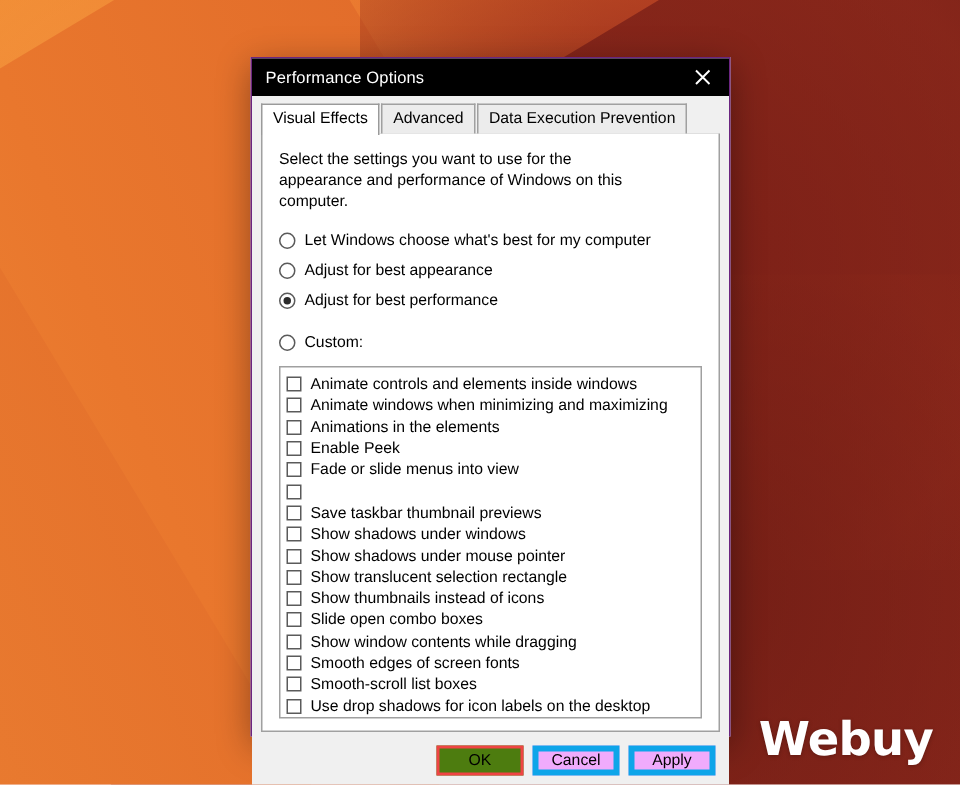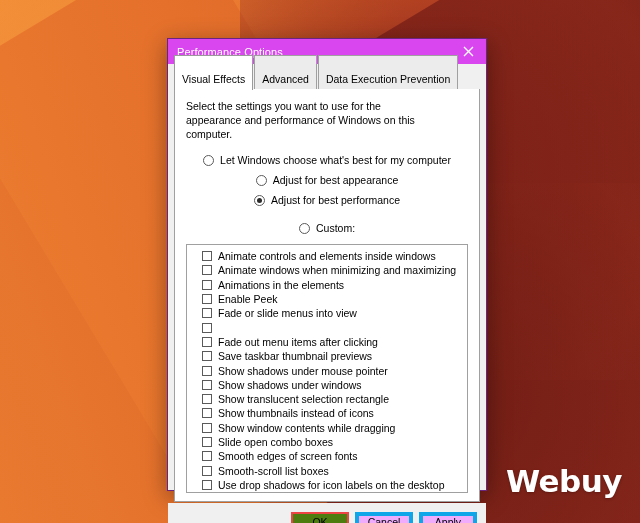--- a/index.html
+++ b/index.html
@@ -81,21 +81,21 @@
     top: -140px;
     width: 520px;
     height: 460px;
     background: radial-gradient(ellipse at 40% 50%, rgba(250,160,70,.55) 0%, rgba(240,130,50,.18) 55%, rgba(0,0,0,0) 75%);
   }
 
   
   #watermark {
     position: absolute;
     right: 18px;
-    bottom: 24px;
+    bottom: 12px;
     color: #ffffff;
     font-size: 31px;
     font-weight: bold;
     letter-spacing: -0.5px;
     font-family: "DejaVu Sans", sans-serif;
     text-shadow: 0 1px 3px rgba(0,0,0,.25);
     user-select: none;
   }
 
   
@@ -106,21 +106,21 @@
     width: 318px;
     height: 451px;
     background: #f0f0f0;
     border: 1px solid #6b2580;
     box-shadow: 0 6px 22px rgba(0,0,0,.38);
     display: flex;
     flex-direction: column;
   }
   #titlebar {
     height: 25px;
-    background: #d946ef;
+    background: #000000;
     display: flex;
     align-items: center;
     flex: 0 0 auto;
     position: relative;
   }
   #title-text {
     color: #ffffff;
     font-size: 11px;
     padding-left: 9px;
     letter-spacing: .1px;
@@ -145,21 +145,21 @@
     height: 21px;
     padding: 4px 0 0 6px;
     background: #f0f0f0;
     flex: 0 0 auto;
     position: relative;
     z-index: 2;
   }
   .tab {
     font-size: 10.5px;
     color: #000;
-    padding: 17px 7px 3px 7px;
+    padding: 3px 7px 3px 7px;
     border: 1px solid #a0a0a0;
     border-bottom: none;
     background: #ececec;
     margin-right: 1px;
     line-height: 13px;
     cursor: default;
     white-space: nowrap;
   }
   .tab.active {
     background: #ffffff;
@@ -188,21 +188,20 @@
     line-height: 14px;
     margin: 0 0 13px 0;
     max-width: 240px;
   }
 
   .radio-row {
     display: flex;
     align-items: center;
     margin-bottom: 8px;
     cursor: default;
-    justify-content: center;
   }
   .radio-row:last-of-type { margin-bottom: 10px; margin-top: 16px; }
   .radio {
     width: 11px;
     height: 11px;
     border: 1px solid #5a5a5a;
     border-radius: 50%;
     background: #fff;
     margin-right: 6px;
     flex: 0 0 auto;
@@ -221,21 +220,21 @@
     font-size: 10.5px;
     color: #000;
     line-height: 12px;
   }
 
   #listbox {
     border: 1px solid #a0a0a0;
     background: #ffffff;
     flex: 1 1 auto;
     overflow: hidden;
-    padding: 4px 0 0 15px;
+    padding: 4px 0 0 4px;
     box-sizing: border-box;
   }
   .cb-row {
     display: flex;
     align-items: center;
     height: 14.3px;
     cursor: default;
   }
   .cb {
     width: 10px;
@@ -354,49 +353,45 @@
         </div>
         <div class="cb-row">
           <span class="cb"></span>
           <span class="cb-label">Fade or slide menus into view</span>
         </div>
         <div class="cb-row">
           <span class="cb"></span>
         </div>
         <div class="cb-row">
           <span class="cb"></span>
-          <span class="cb-label">Fade out menu items after clicking</span>
-        </div>
-        <div class="cb-row">
-          <span class="cb"></span>
           <span class="cb-label">Save taskbar thumbnail previews</span>
         </div>
         <div class="cb-row">
           <span class="cb"></span>
+          <span class="cb-label">Show shadows under windows</span>
+        </div>
+        <div class="cb-row">
+          <span class="cb"></span>
           <span class="cb-label">Show shadows under mouse pointer</span>
         </div>
         <div class="cb-row">
           <span class="cb"></span>
-          <span class="cb-label">Show shadows under windows</span>
-        </div>
-        <div class="cb-row">
-          <span class="cb"></span>
           <span class="cb-label">Show translucent selection rectangle</span>
         </div>
         <div class="cb-row">
           <span class="cb"></span>
           <span class="cb-label">Show thumbnails instead of icons</span>
         </div>
         <div class="cb-row">
           <span class="cb"></span>
+          <span class="cb-label">Slide open combo boxes</span>
+        </div>
+        <div class="cb-row">
+          <span class="cb"></span>
           <span class="cb-label">Show window contents while dragging</span>
-        </div>
-        <div class="cb-row">
-          <span class="cb"></span>
-          <span class="cb-label">Slide open combo boxes</span>
         </div>
         <div class="cb-row">
           <span class="cb"></span>
           <span class="cb-label">Smooth edges of screen fonts</span>
         </div>
         <div class="cb-row">
           <span class="cb"></span>
           <span class="cb-label">Smooth-scroll list boxes</span>
         </div>
         <div class="cb-row">

